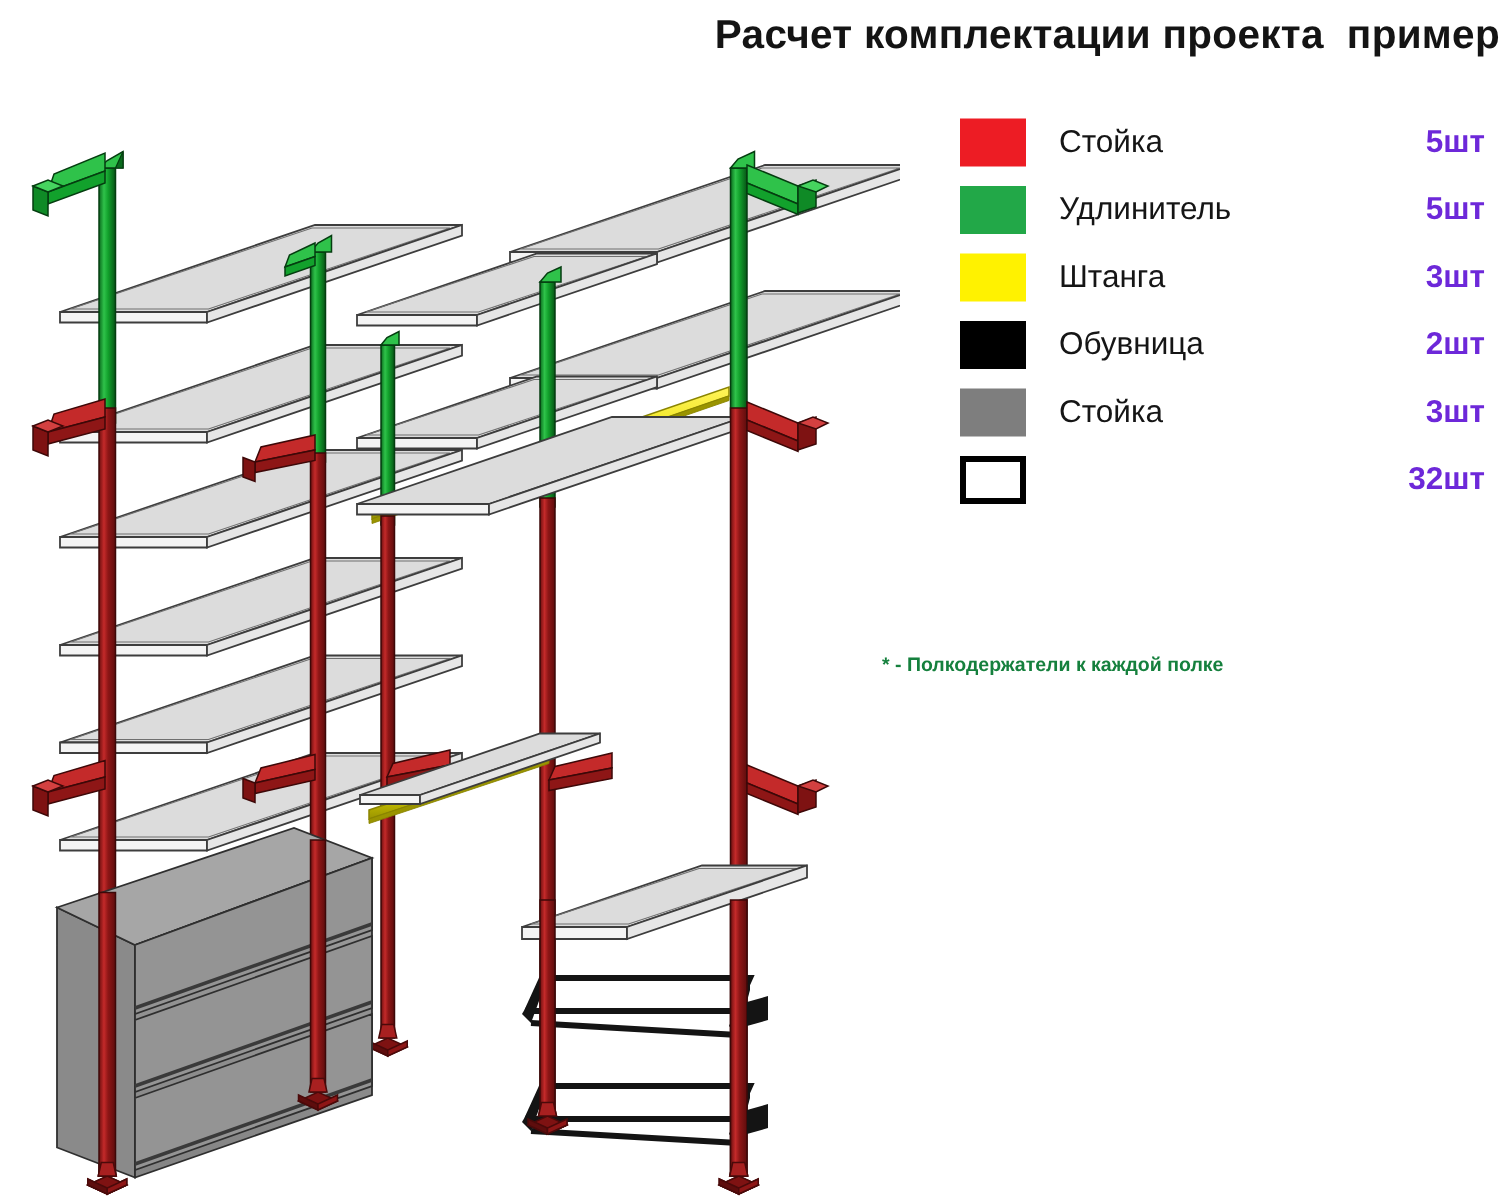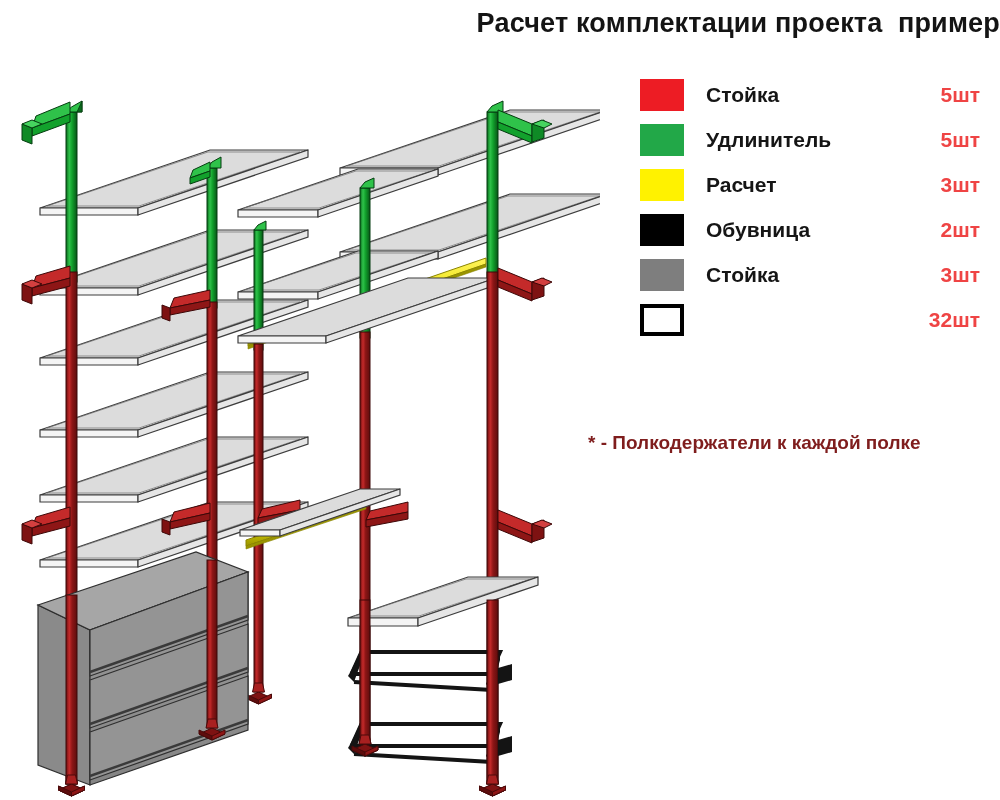--- a/index.html
+++ b/index.html
@@ -26,33 +26,33 @@
   #legend{position:absolute;left:620px;top:72px;width:370px;}
   .legend-row{
     position:relative;height:45px;display:flex;align-items:center;
   }
   .sw{
     width:44px;height:32px;flex:0 0 44px;margin-left:20px;
     box-sizing:border-box;
   }
   .sw.outline{border:4px solid #000;background:#fff;}
   .lg-label{
-    margin-left:22px;font-size:21px;font-weight:bold;color:#151515;
+    margin-left:22px;font-size:21px;font-weight:normal;color:#151515;
     white-space:nowrap;
   }
   .lg-label sup{font-size:16px;vertical-align:super;line-height:0;}
   .lg-qty{
-    position:absolute;right:10px;font-size:21px;font-weight:bold;color:#ef4444;
+    position:absolute;right:0;font-size:21px;font-weight:bold;color:#6d28d9;
     white-space:nowrap;
   }
 
   
   #footnote{
     position:absolute;left:588px;top:428px;width:400px;
-    font-size:19px;font-weight:bold;line-height:29px;color:#7f1d1d;
+    font-size:13px;font-weight:bold;line-height:29px;color:#15803d;
   }
   #footnote div{white-space:nowrap;}
 </style>
 </head>
 <body>
 
 <div id="page">
 
   <div id="title">Расчет комплектации проекта  пример</div>
 
@@ -367,21 +367,21 @@
     </div>
 
     <div class="legend-row">
       <span class="sw" style="background: rgb(34, 168, 72);"></span>
       <span class="lg-label">Удлинитель</span>
       <span class="lg-qty">5шт</span>
     </div>
 
     <div class="legend-row">
       <span class="sw" style="background: rgb(255, 242, 0);"></span>
-      <span class="lg-label">Расчет</span>
+      <span class="lg-label">Штанга</span>
       <span class="lg-qty">3шт</span>
     </div>
 
     <div class="legend-row">
       <span class="sw" style="background: rgb(0, 0, 0);"></span>
       <span class="lg-label">Обувница</span>
       <span class="lg-qty">2шт</span>
     </div>
 
 

